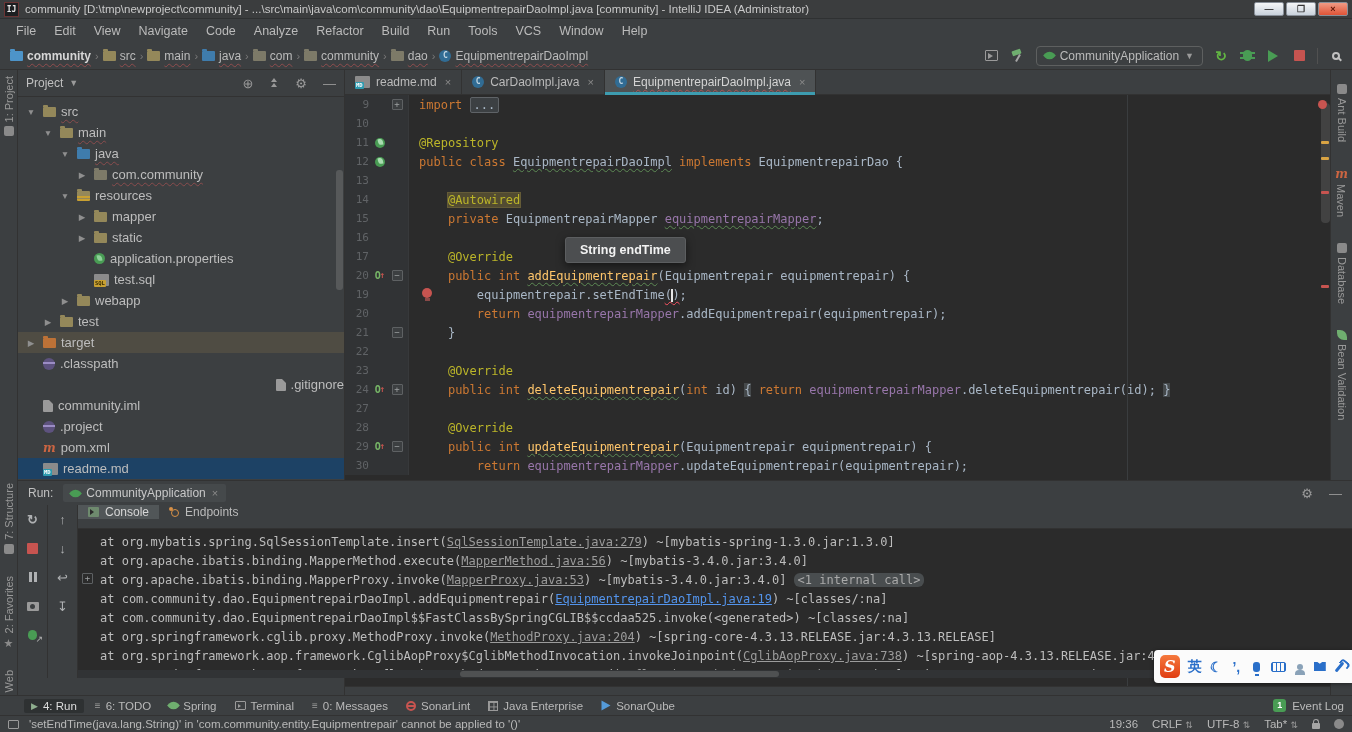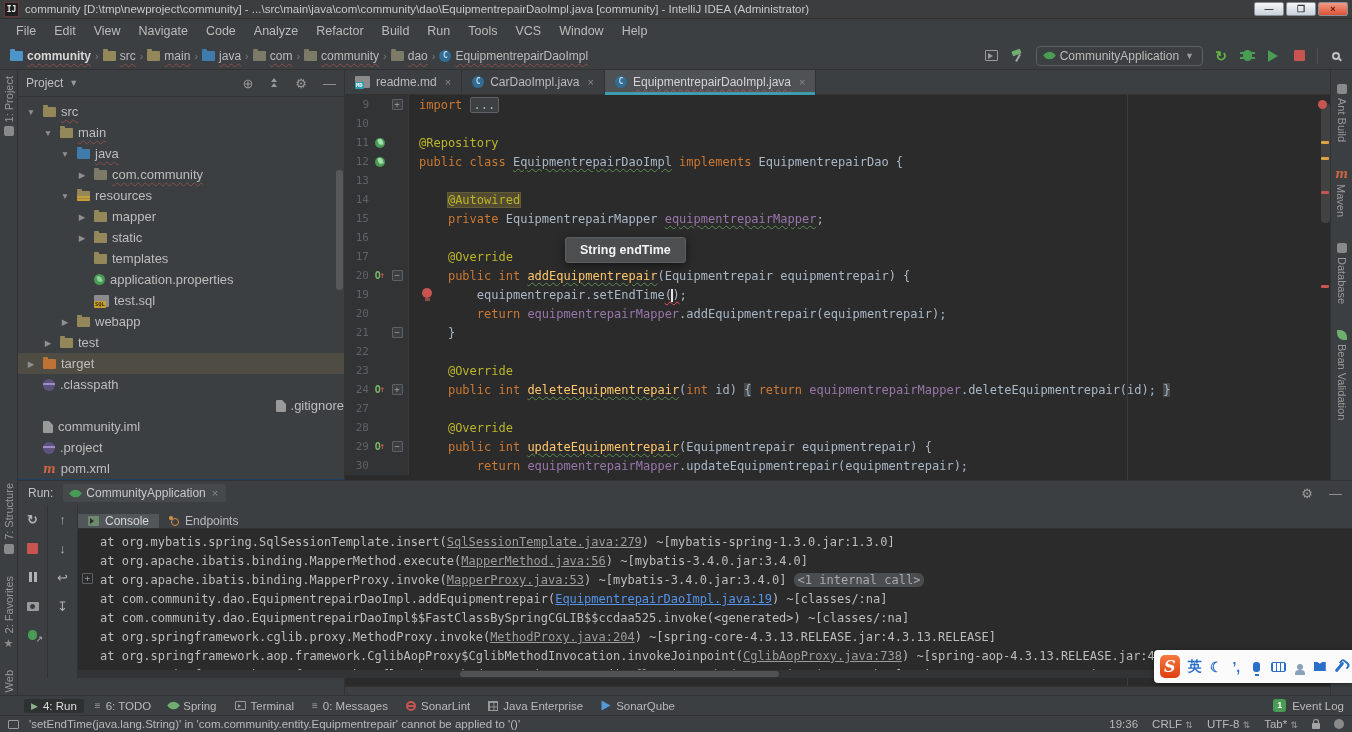--- a/index.html
+++ b/index.html
@@ -146,21 +146,21 @@
   .run-body { position:absolute; top:24px; bottom:0; left:0; right:0; display:flex; }
   .rtoolcol { width:30px; flex:none; display:flex; flex-direction:column; align-items:center; gap:13px; padding-top:6px; border-right:1px solid #323232; }
   .rtoolcol.second { border-right:1px solid #323232; }
   .rt-ico { width:16px; height:16px; display:flex; align-items:center; justify-content:center; color:#afb1b3; font-size:13px; }
   .pause-ico { width:8px; height:10px; border-left:3px solid #afb1b3; border-right:3px solid #afb1b3; }
   .cam-ico { width:12px; height:9px; background:#9a9a9a; border-radius:1px; position:relative; }
   .cam-ico::after { content:""; position:absolute; left:3.5px; top:2px; width:5px; height:5px; border-radius:50%; background:#3c3f41; }
   .bugrestart { width:9px; height:10px; background:#499C54; border-radius:5px; position:relative; }
   .bugrestart::after { content:"↗"; position:absolute; right:-6px; bottom:-4px; color:#b5b5b5; font-size:9px; }
   .run-main { flex:1; display:flex; flex-direction:column; min-width:0; }
-  .rtabs { height:24px; display:flex; align-items:flex-end; border-bottom:1px solid #323232; }
+  .rtabs { height:24px; display:flex; align-items:flex-start; border-bottom:1px solid #323232; }
   .rtab { display:flex; align-items:center; gap:6px; padding:0 10px; color:#bbbbbb; }
   .rtab.active { background:#515658; color:#d6d6d6; }
   .console-ico { width:11px; height:10px; background:#6e8a6e; border-radius:1px; position:relative; }
   .console-ico::after { content:""; position:absolute; left:2px; top:2px; border-left:4px solid #2b2b2b; border-top:3px solid transparent; border-bottom:3px solid transparent; }
   .endp-ico { width:10px; height:10px; position:relative; }
   .endp-ico::before { content:""; position:absolute; left:0; top:0; width:4px; height:4px; border-radius:50%; background:#d89146; }
   .endp-ico::after { content:""; position:absolute; right:0; bottom:0; width:6px; height:6px; border-radius:50%; border:1.5px solid #d89146; }
   .console { flex:1; overflow:hidden; background:#2b2b2b; font-family:"DejaVu Sans Mono",monospace; font-size:12px; padding:6px 0 0 22px; position:relative; }
   .cline { height:19px; white-space:pre; color:#bdbdbd; }
   .clnk { color:#9c9c9c; text-decoration:underline; }
@@ -370,25 +370,20 @@
         <span class="tico ico-folder"></span>
         <span class="tlabel">mapper</span>
       </div>
       <div class="trow" style="padding-left: 57px;">
         <span class="tarrow">▶</span>
         <span class="tico ico-folder"></span>
         <span class="tlabel">static</span>
       </div>
       <div class="trow" style="padding-left: 57px;">
         <span class="tarrow"></span>
-        <span class="tico ico-folder"></span>
-        <span class="tlabel">templates</span>
-      </div>
-      <div class="trow" style="padding-left: 57px;">
-        <span class="tarrow"></span>
         <span class="tico ico-spring"></span>
         <span class="tlabel">application.properties</span>
       </div>
       <div class="trow" style="padding-left: 57px;">
         <span class="tarrow"></span>
         <span class="tico ico-tagfile sql">
           <span class="tag">SQL</span>
         </span>
         <span class="tlabel">test.sql</span>
       </div>

